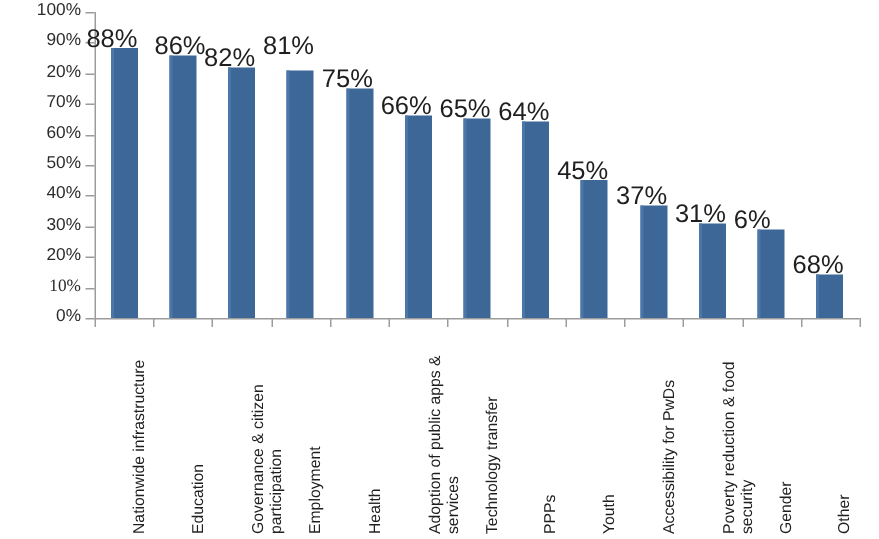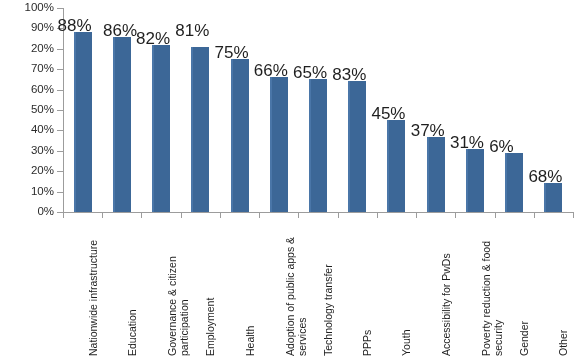--- a/index.html
+++ b/index.html
@@ -105,21 +105,21 @@
   <div id="y-tick-labels">
       <div class="y-tick-label" style="top: 2px;">100%</div>
       <div class="y-tick-label" style="top: 22.4px;">90%</div>
       <div class="y-tick-label" style="top: 42.8px;">20%</div>
       <div class="y-tick-label" style="top: 63.2px;">70%</div>
       <div class="y-tick-label" style="top: 83.6px;">60%</div>
       <div class="y-tick-label" style="top: 104px;">50%</div>
       <div class="y-tick-label" style="top: 124.4px;">40%</div>
       <div class="y-tick-label" style="top: 144.8px;">30%</div>
       <div class="y-tick-label" style="top: 165.2px;">20%</div>
-      <div class="y-tick-label" style="top: 185.6px;">10%</div>
+      <div class="y-tick-label" style="top: 185.6px; font-family: Liberation Serif, serif;">10%</div>
       <div class="y-tick-label" style="top: 206px;">0%</div>
     </div>
   <div id="y-ticks">
       <div class="y-tick" style="top: 8px;"></div>
       <div class="y-tick" style="top: 28.4px;"></div>
       <div class="y-tick" style="top: 48.8px;"></div>
       <div class="y-tick" style="top: 69.2px;"></div>
       <div class="y-tick" style="top: 89.6px;"></div>
       <div class="y-tick" style="top: 110px;"></div>
       <div class="y-tick" style="top: 130.4px;"></div>
@@ -162,21 +162,21 @@
       <div class="bar" style="left: 544.385px; top: 183.44px; width: 18px; height: 28.56px; background: rgb(60, 103, 151); border-left-color: rgb(74, 118, 168);"></div>
     </div>
   <div id="bar-labels">
       <div class="bar-label" style="left: 57.6154px; width: 50px; top: 17.48px;">88%</div>
       <div class="bar-label" style="left: 103px; width: 50px; top: 21.56px;">86%</div>
       <div class="bar-label" style="left: 136.077px; width: 50px; top: 29.72px;">82%</div>
       <div class="bar-label" style="left: 175.308px; width: 50px; top: 22px;">81%</div>
       <div class="bar-label" style="left: 214.538px; width: 50px; top: 44px;">75%</div>
       <div class="bar-label" style="left: 253.769px; width: 50px; top: 62.36px;">66%</div>
       <div class="bar-label" style="left: 293px; width: 50px; top: 64.4px;">65%</div>
-      <div class="bar-label" style="left: 332.231px; width: 50px; top: 66.44px;">83%</div>
+      <div class="bar-label" style="left: 332.231px; width: 50px; top: 66.44px;">64%</div>
       <div class="bar-label" style="left: 371.462px; width: 50px; top: 105.2px;">45%</div>
       <div class="bar-label" style="left: 410.692px; width: 50px; top: 121.52px;">37%</div>
       <div class="bar-label" style="left: 449.923px; width: 50px; top: 133.76px;">31%</div>
       <div class="bar-label" style="left: 489.154px; width: 50px; top: 137.84px;">6%</div>
       <div class="bar-label" style="left: 528.385px; width: 50px; top: 168.44px;">68%</div>
     </div>
   <div id="cat-labels">
       <div class="cat-label" style="left: 86.6154px; top: 356px; height: 13px;">Nationwide infrastructure</div>
       <div class="cat-label" style="left: 125.846px; top: 356px; height: 13px;">Education</div>
       <div class="cat-label" style="left: 166.077px; top: 356px; height: 26px;">Governance &amp; citizen

